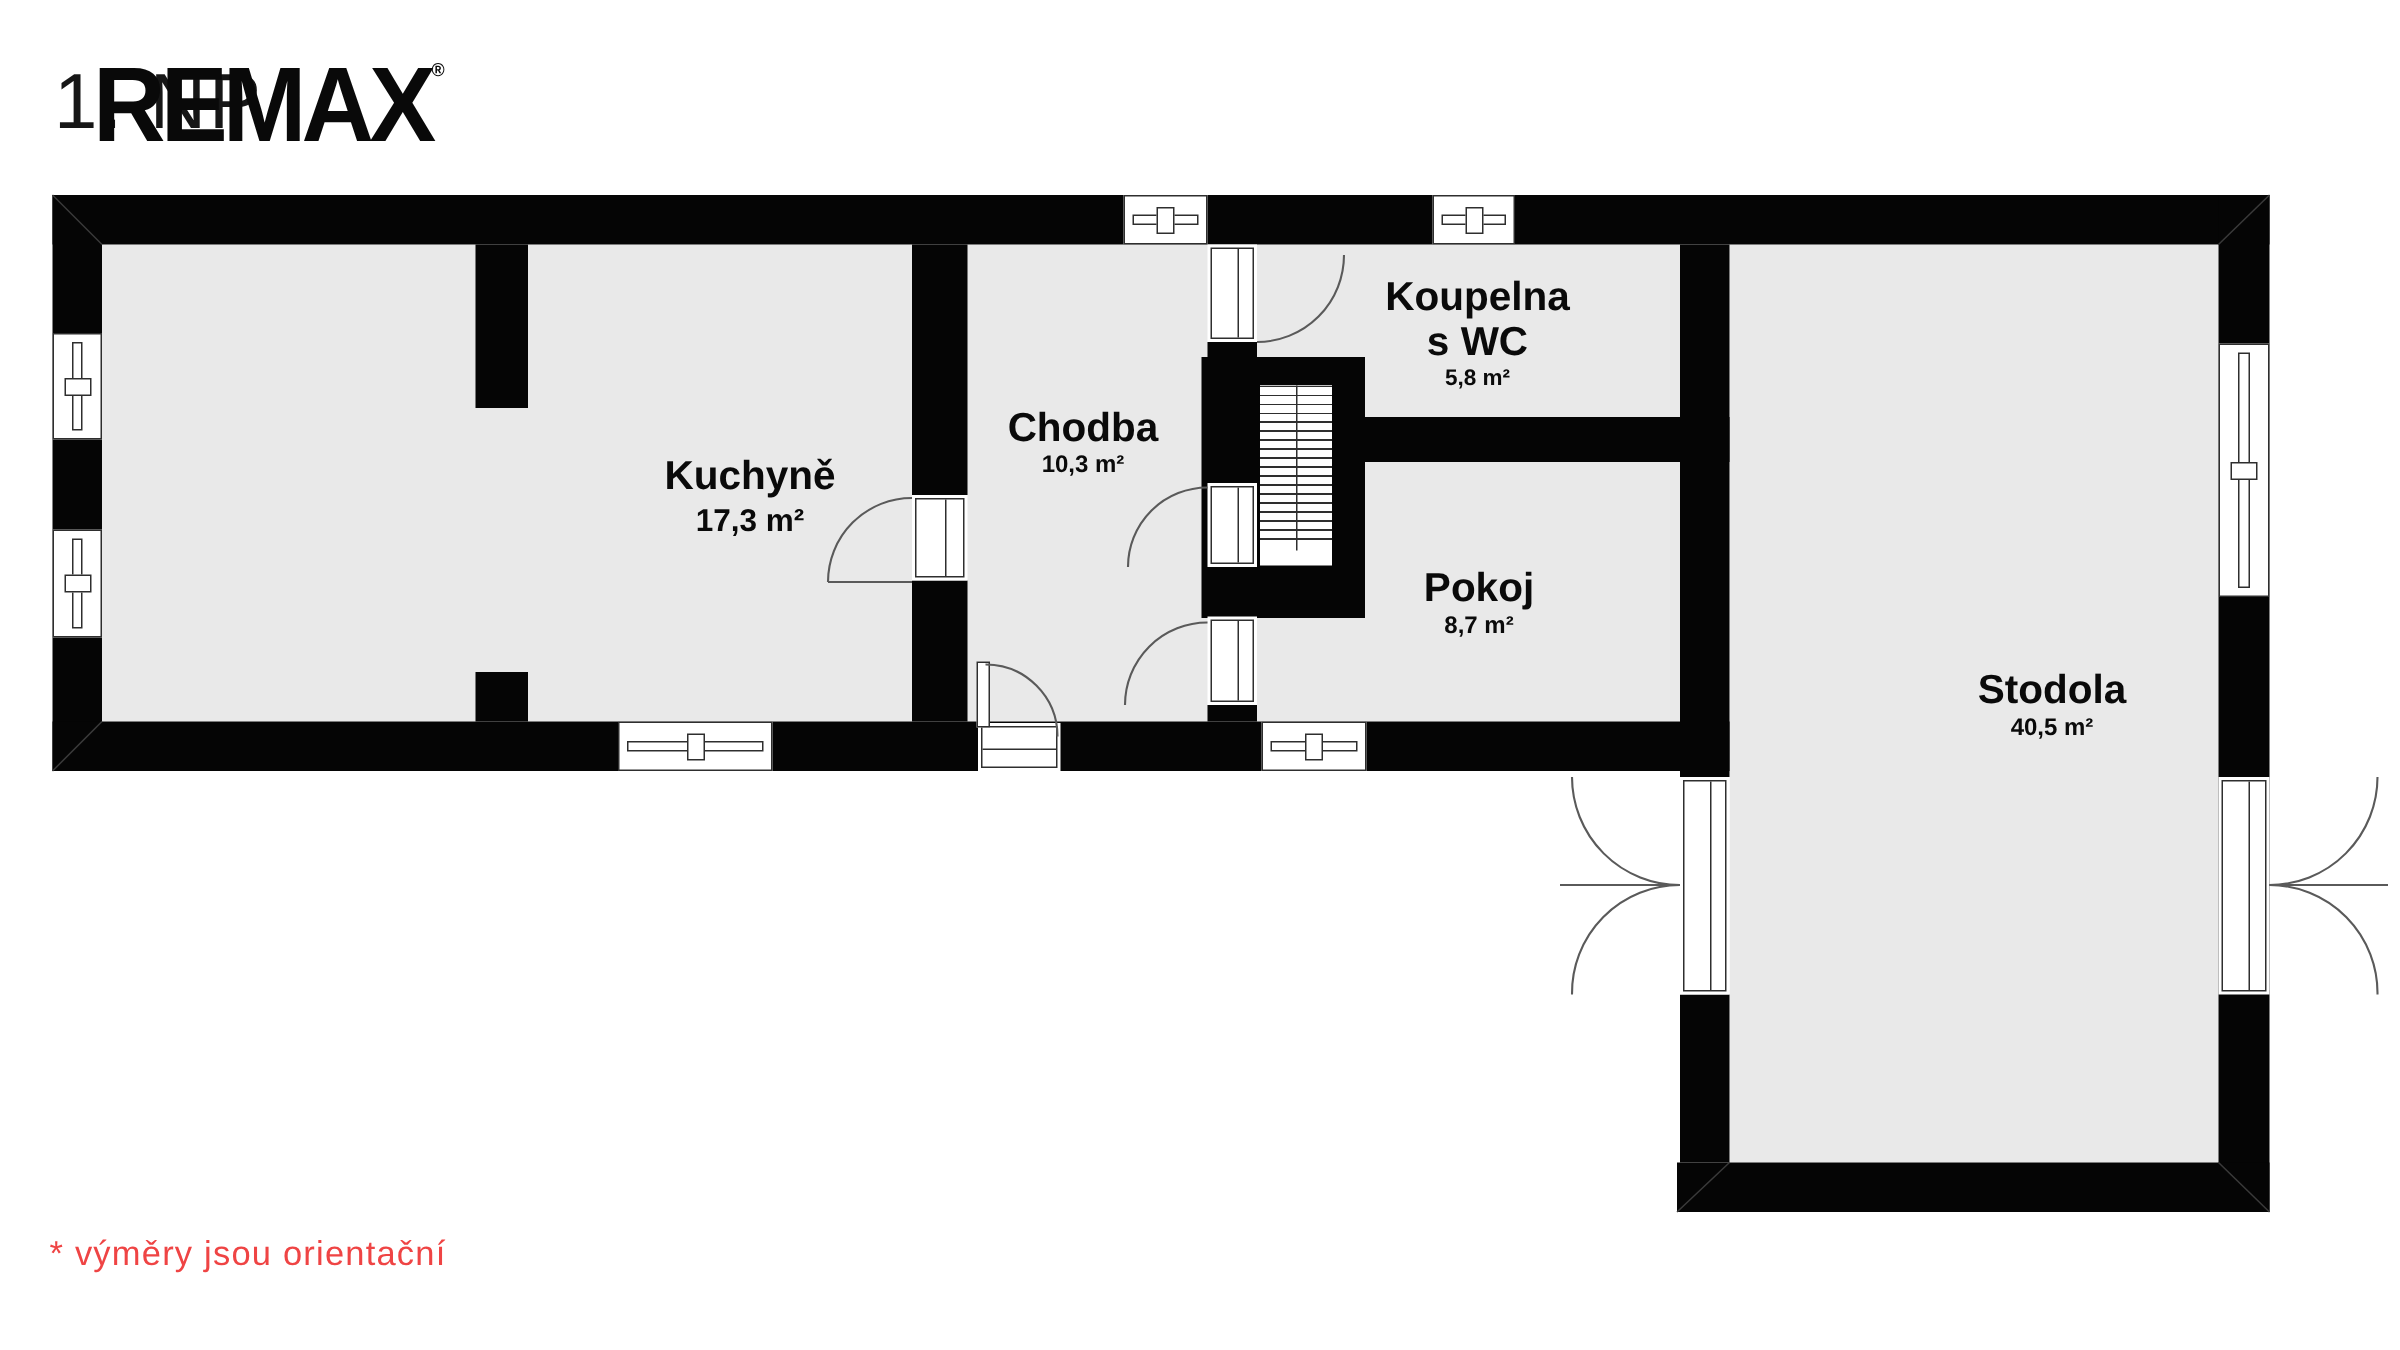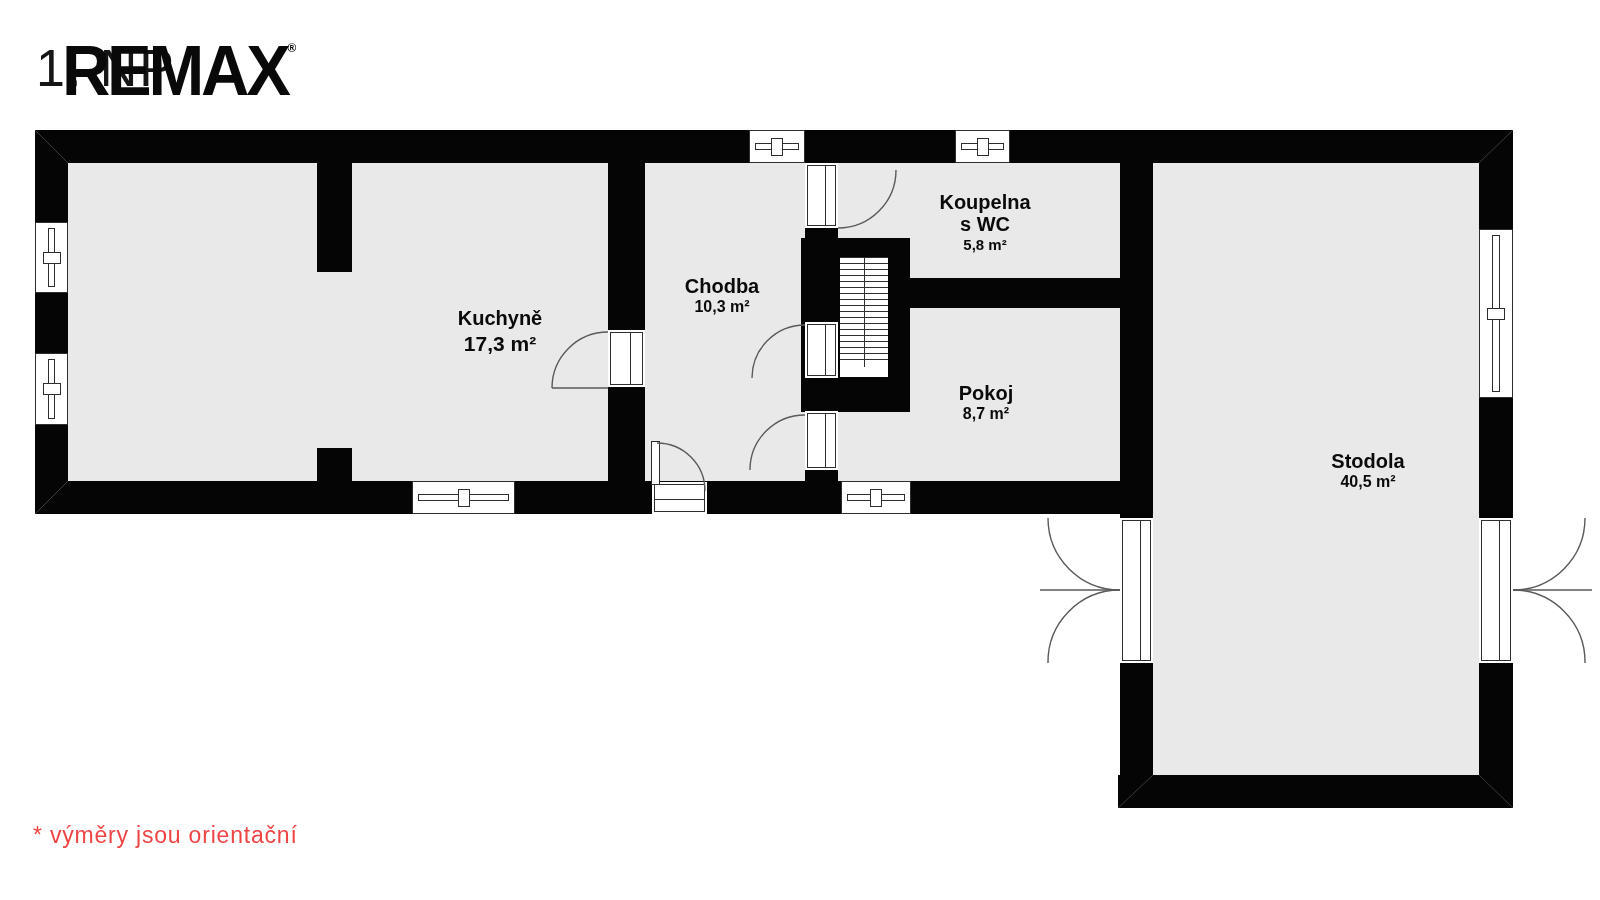--- a/index.html
+++ b/index.html
@@ -44,21 +44,21 @@
     background:repeating-linear-gradient(to bottom,#2e2e2e 0 1px,#ffffff 1px 6px);}
   .stair-center{position:absolute;left:50%;top:0;width:1px;height:110px;background:#2e2e2e;}
 
   
   svg.arcs{position:absolute;left:0;top:0;}
   svg.arcs path, svg.arcs line{stroke:#5a5a5a;stroke-width:1.4;fill:none;}
   svg.arcs line.mitre{stroke:#3a3a3a;stroke-width:1;}
 
   
   .room-label{position:absolute;transform:translate(-50%,-50%);text-align:center;color:#0a0a0a;white-space:nowrap;}
-  .room-label .nm{font-size:20px;font-weight:700;line-height:1.1;}
+  .room-label .nm{font-size:27px;font-weight:700;line-height:1.1;}
   .room-label .ar{font-size:16px;font-weight:700;margin-top:2px;line-height:1.05;}
   .room-label.big-area .ar{font-size:21px;margin-top:4px;}
   .room-label.small-area .ar{font-size:15px;}
 
   .footnote{position:absolute;left:33px;top:822px;font-size:23px;color:#ef4444;
     letter-spacing:0.8px;line-height:1.2;}
 </style>
 </head>
 <body>
 

